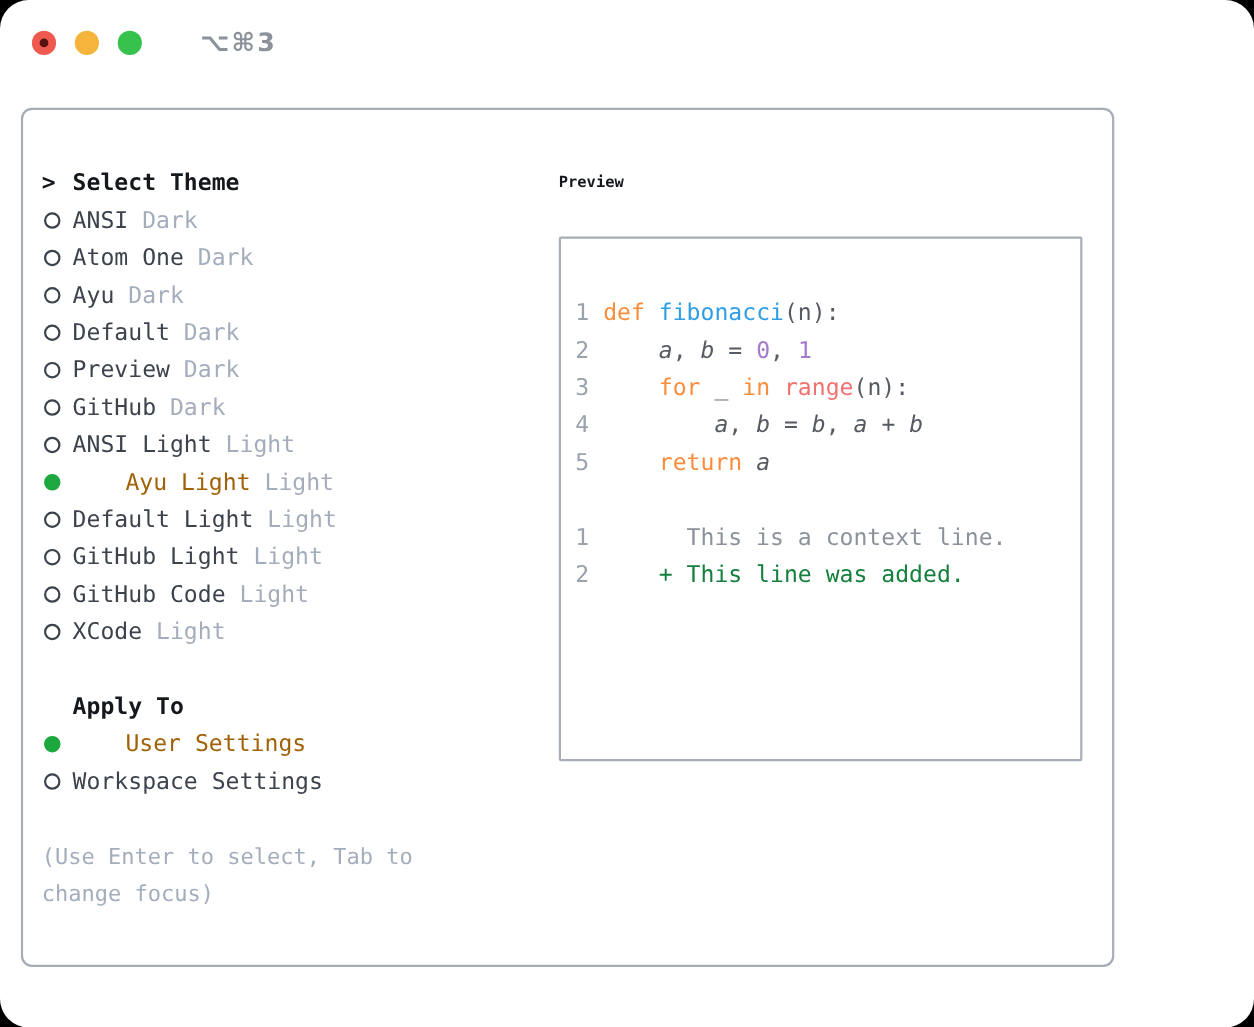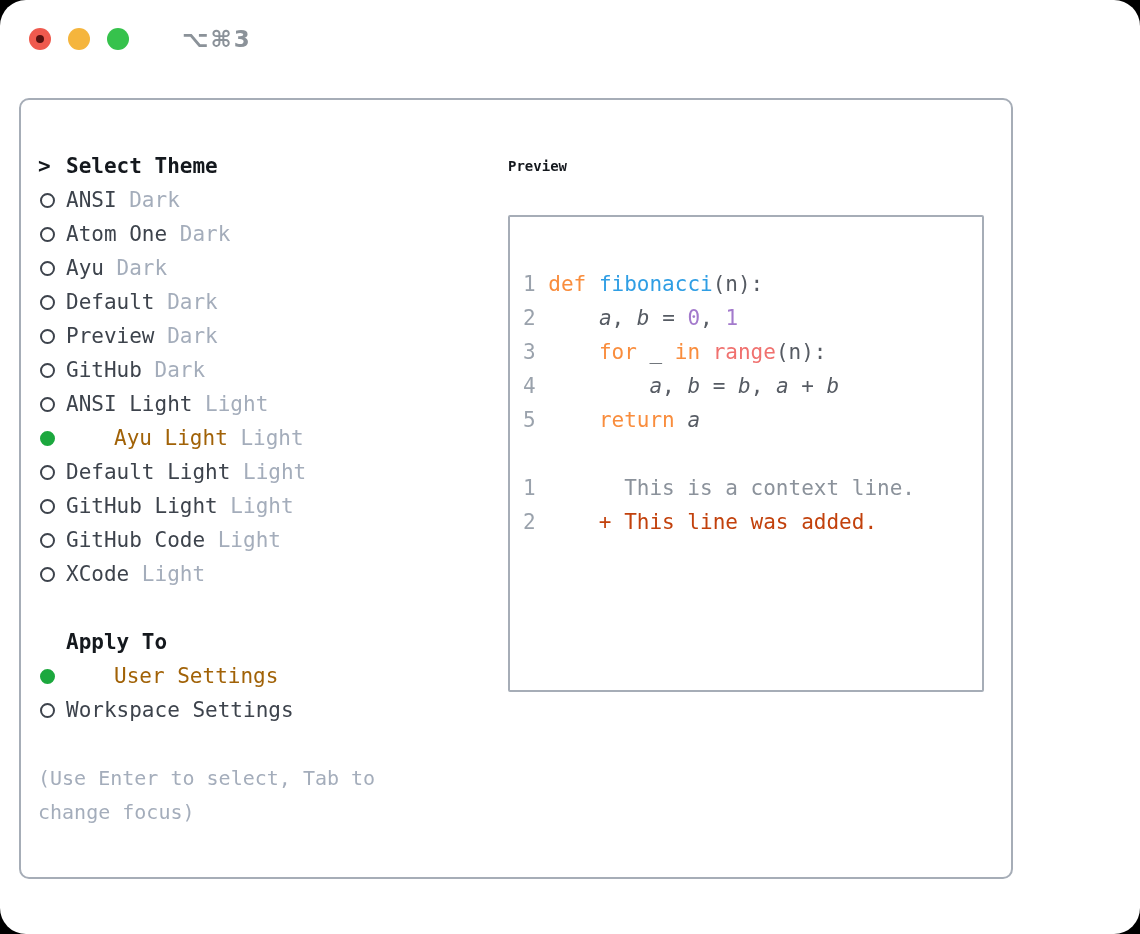--- a/index.html
+++ b/index.html
@@ -42,21 +42,21 @@
   .pline{height:34px;line-height:34px;font-size:21px;white-space:pre;}
   .s-ln{color:#9aa2ac;}
   .s-fg{color:#565b63;}
   .s-kw{color:#f98d3d;}
   .s-fn{color:#2f9ee4;}
   .s-nm{color:#a37acc;}
   .s-cl{color:#f0716f;}
   .s-var{color:#565b63;font-style:italic;}
   .s-ctx{color:#8b929b;}
   .s-del{color:#c23b26;}
-  .s-add{color:#c2410c;}
+  .s-add{color:#15803d;}
 </style>
 </head>
 <body>
 
 <div class="screen">
 
   <div class="titlebar">
     <div class="light light-red"></div>
     <div class="light light-yellow"></div>
     <div class="light light-green"></div>

